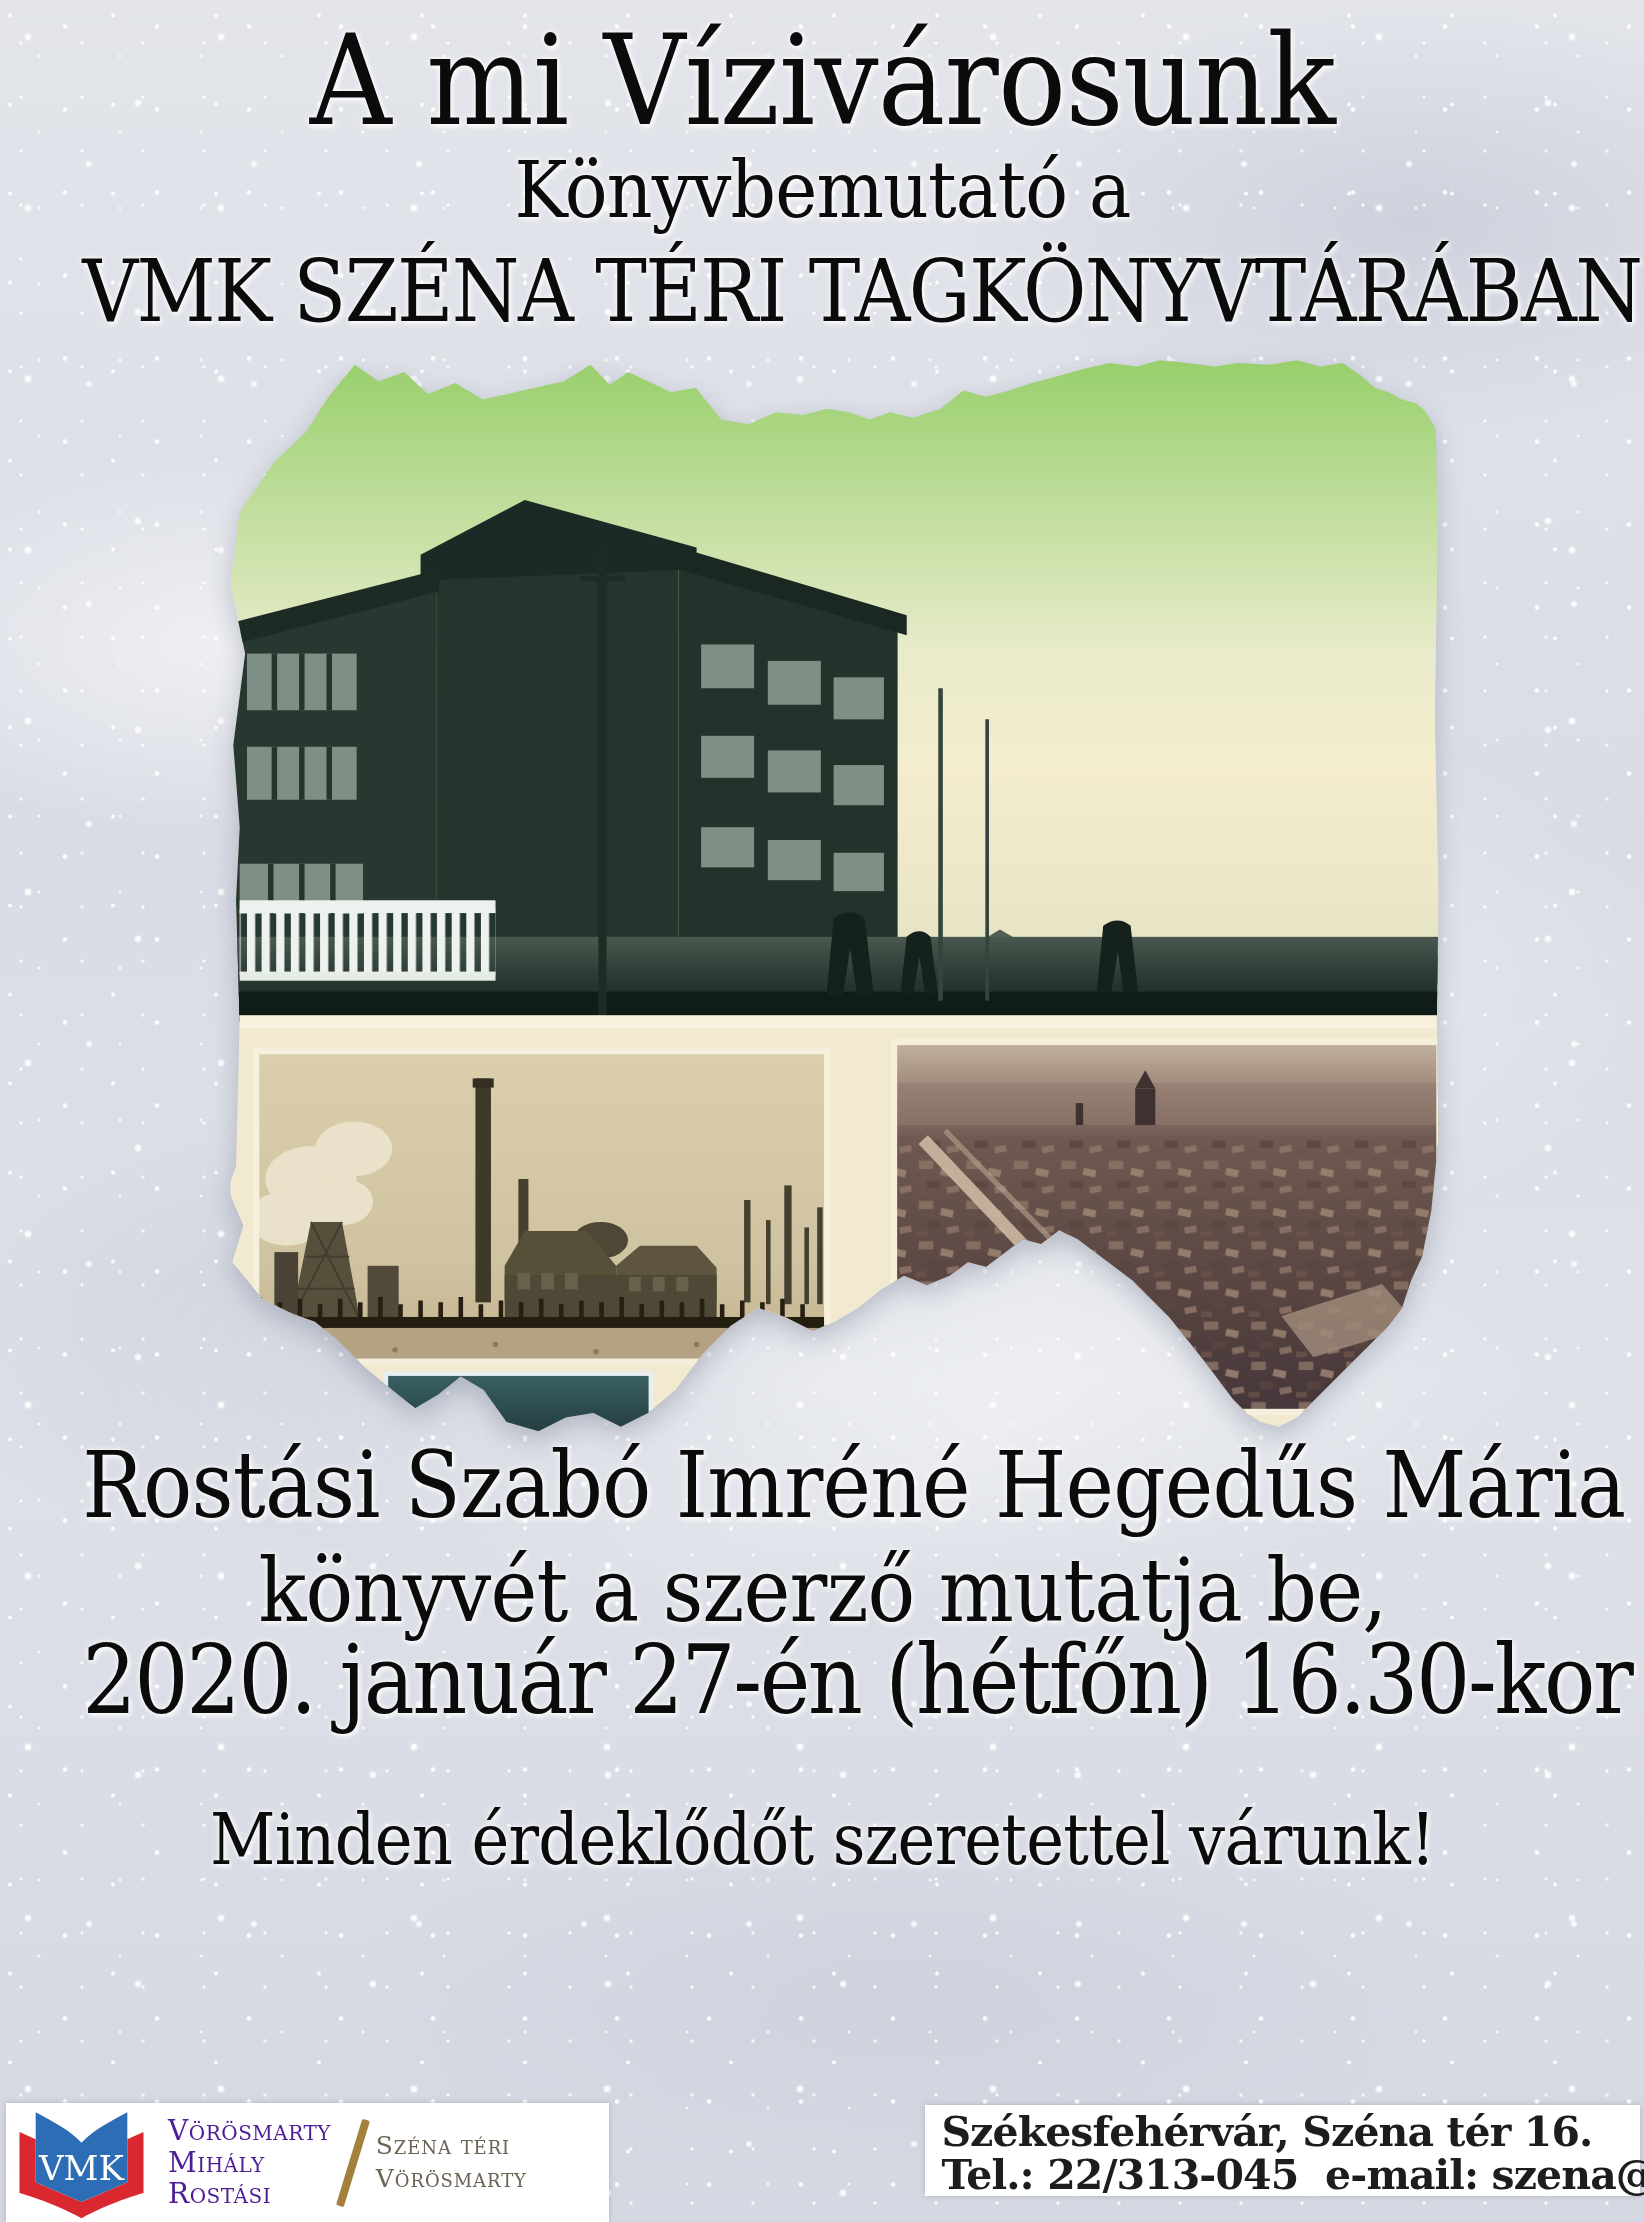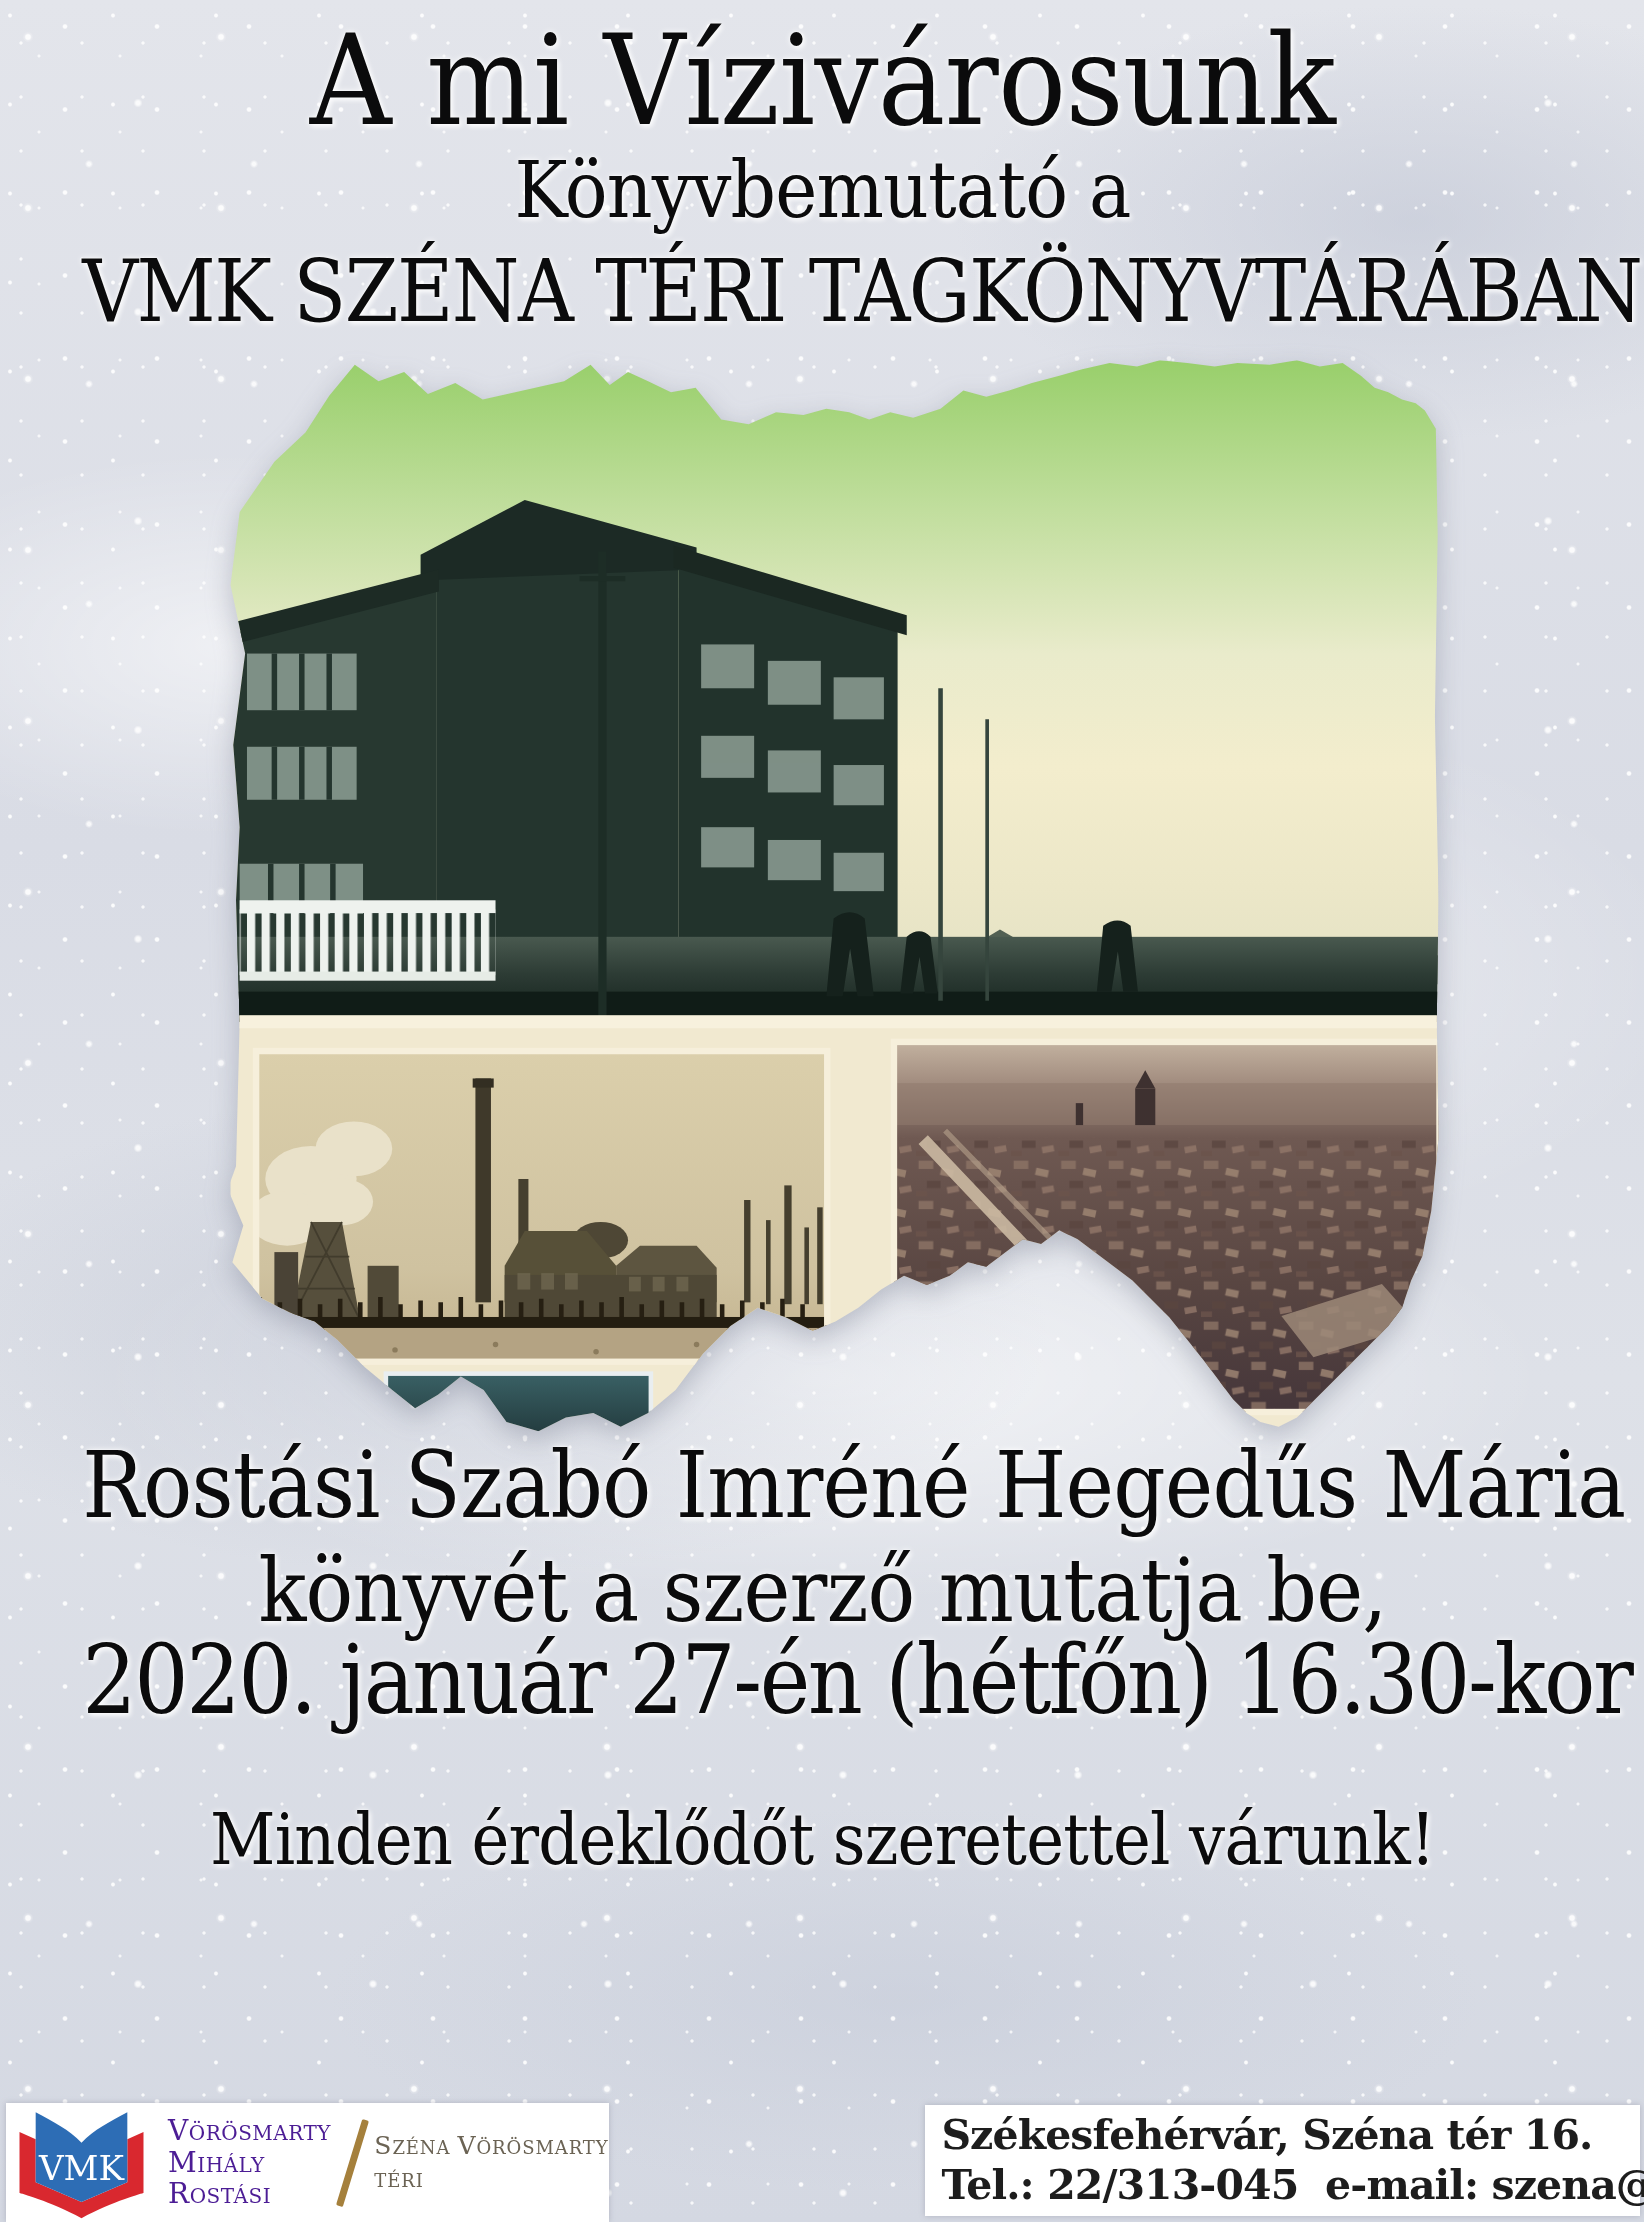--- a/index.html
+++ b/index.html
@@ -46,25 +46,25 @@
   .h-author  {top:1433px; font-size:91px;}
   .h-book    {top:1539px; font-size:88px;}
   .h-date    {top:1625px; font-size:95px; letter-spacing:-2.7px;}
   .h-invite  {top:1798px; font-size:71px;}
   #collage{position:absolute; left:203px; top:352px; width:1243px; height:1092px;
            filter:drop-shadow(0 9.1px 12.8px rgba(100,106,126,.35));}
   .footer-box{
     position:absolute; background:#ffffff; box-shadow:0 0 5.5px rgba(120,125,140,.4);
   }
   #footer-left{left:5.5px; top:2103px; width:603px; height:119px; display:flex; align-items:center; gap:18.3px; padding-left:7.3px; box-sizing:border-box;}
-  #footer-right{left:925px; top:2105px; width:715px; height:111px; padding:5.5px 16.4px; box-sizing:border-box;
+  #footer-right{left:925px; top:2105px; width:715px; height:91px; padding:5.5px 16.4px; box-sizing:border-box;
     display:flex; flex-direction:column; justify-content:space-around;}
   .lib-name{display:flex; flex-direction:column; line-height:1.14; font-size:28px; color:#4c1d95;
     font-variant:small-caps; letter-spacing:0.5px; font-weight:500;}
-  .branch-name{display:flex; flex-direction:row; line-height:1.3; font-size:25px; color:#6b6354;
+  .branch-name{display:flex; flex-direction:column; line-height:1.3; font-size:25px; color:#6b6354;
     font-variant:small-caps; letter-spacing:0.9px;}
   .gold-slash{width:8.2px; height:90px; transform:rotate(17deg); border-radius:1.8px;}
   .contact-line{font-size:41px; line-height:1.05; color:#1d1d1d; font-weight:bold; white-space:pre; letter-spacing:-0.9px;}
   .logo-svg{flex:0 0 auto;}
 </style>
 </head>
 <body>
 
 <div id="poster">
   <div class="sparkles"></div>

